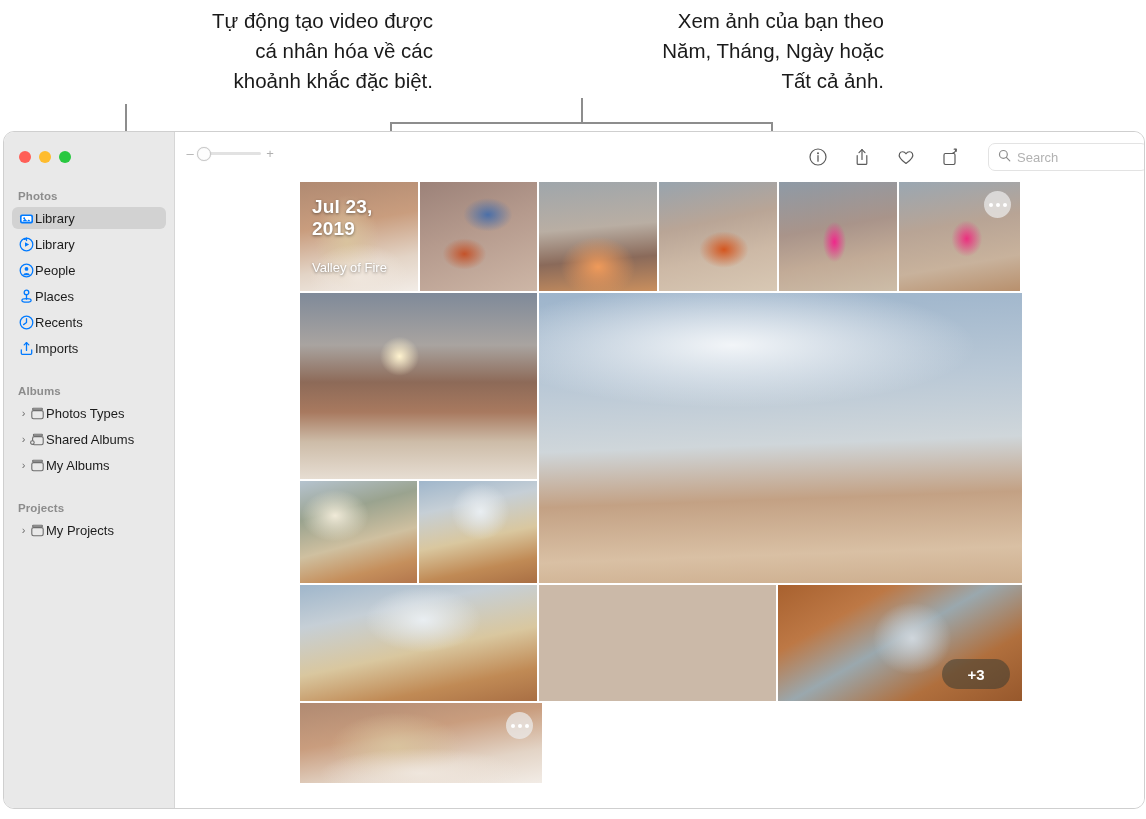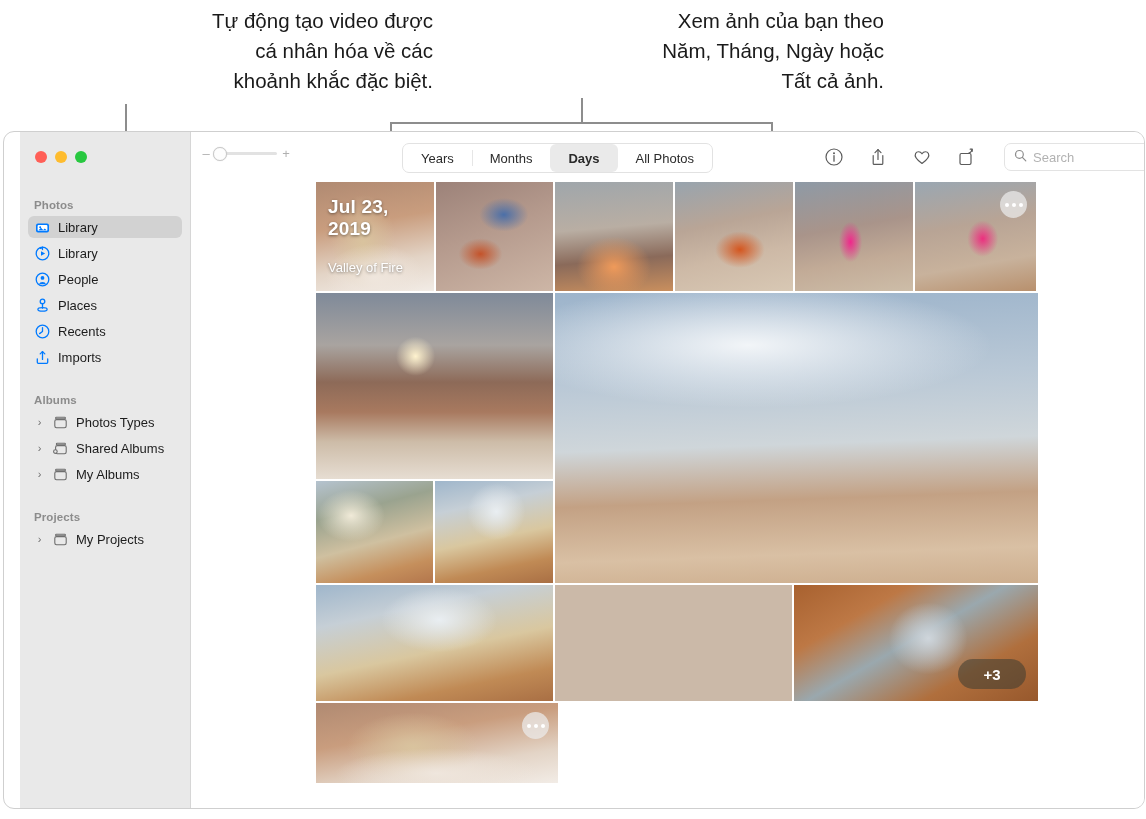--- a/index.html
+++ b/index.html
@@ -22,32 +22,32 @@
     position:absolute;left:3px;top:131px;width:1140px;height:676px;
     border:1px solid #cfcfcf;border-radius:11px;
     background:#ffffff;overflow:hidden;
     display:flex;
   }
 
   
   #sidebar{
     width:170px;flex:0 0 170px;background:#e9e9e9;
     border-right:1px solid #d6d6d6;
-    position:relative;padding-top:17px;margin-left:16px;
+    position:relative;padding-top:8px;
   }
   #traffic{position:absolute;left:15px;top:19px;display:flex;gap:8px;}
   .tl{width:12px;height:12px;border-radius:50%;}
   .tl.r{background:#ff5f57;} .tl.y{background:#febc2e;} .tl.g{background:#28c840;}
 
   .sec-head{
     font-size:11.5px;font-weight:bold;color:#8c8c8c;
     padding:0 0 5px 14px;letter-spacing:.1px;
   }
   .srow{
-    display:flex;align-items:center;gap:7px;
+    display:flex;align-items:center;
     height:22px;margin:0 8px 4px 8px;padding:0 6px;
     border-radius:6px;font-size:13px;color:#1c1c1c;
   }
   .srow.sel{background:#d2d2d2;}
   .sico{width:17px;height:17px;flex:0 0 17px;display:flex;align-items:center;justify-content:center;}
   .sico svg{display:block;}
   .chev{width:11px;flex:0 0 11px;font-size:11px;color:#6e6e6e;line-height:1;text-align:center;}
 
   
   #main{flex:1;background:#ffffff;position:relative;overflow:hidden;}
@@ -299,26 +299,20 @@
     <div id="toolbar">
 
       <div id="zoomctl">
         <span class="zsign">–</span>
         <span class="ztrack">
           <span class="zknob"></span>
         </span>
         <span class="zsign">+</span>
       </div>
 
-      <div id="seg">
-        <div class="segb">Years</div>
-        <div class="segb">Months</div>
-        <div class="segb on">Days</div>
-        <div class="segb">All Photos</div>
-      </div>
 
       <div id="ticons">
         <div class="ticon">
           <svg width="20" height="20" viewBox="0 0 20 20">
               <circle cx="10" cy="10" r="8" fill="none" stroke="#5b5b5b" stroke-width="1.2"></circle>
               <circle cx="10" cy="6.2" r="1" fill="#5b5b5b"></circle>
               <path d="M10 8.7 L10 14.2" stroke="#5b5b5b" stroke-width="1.3" stroke-linecap="round"></path>
             </svg>
         </div>
         <div class="ticon">

